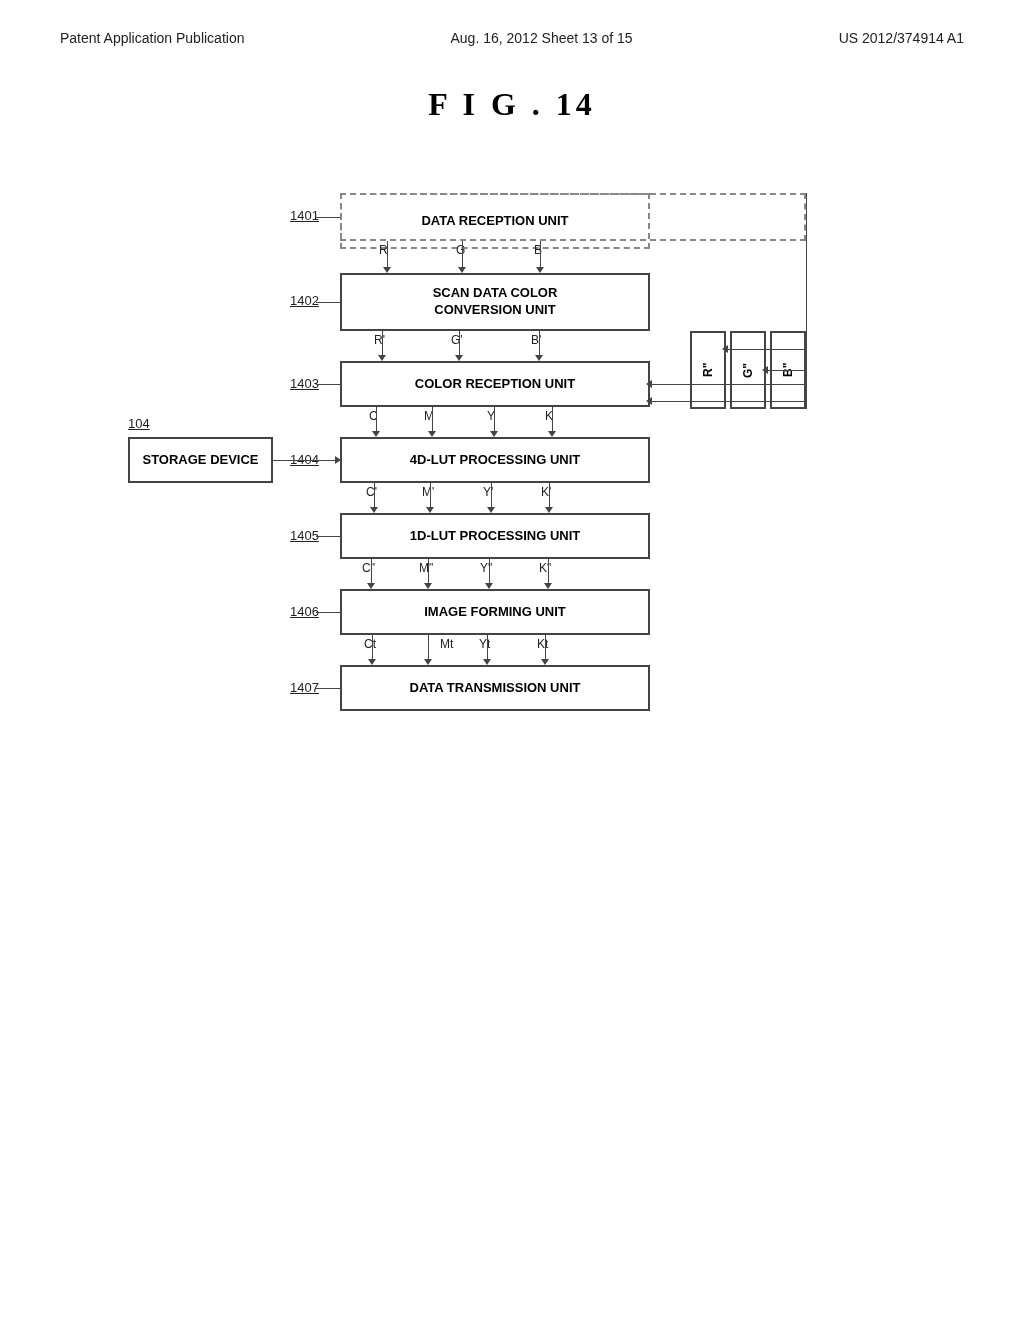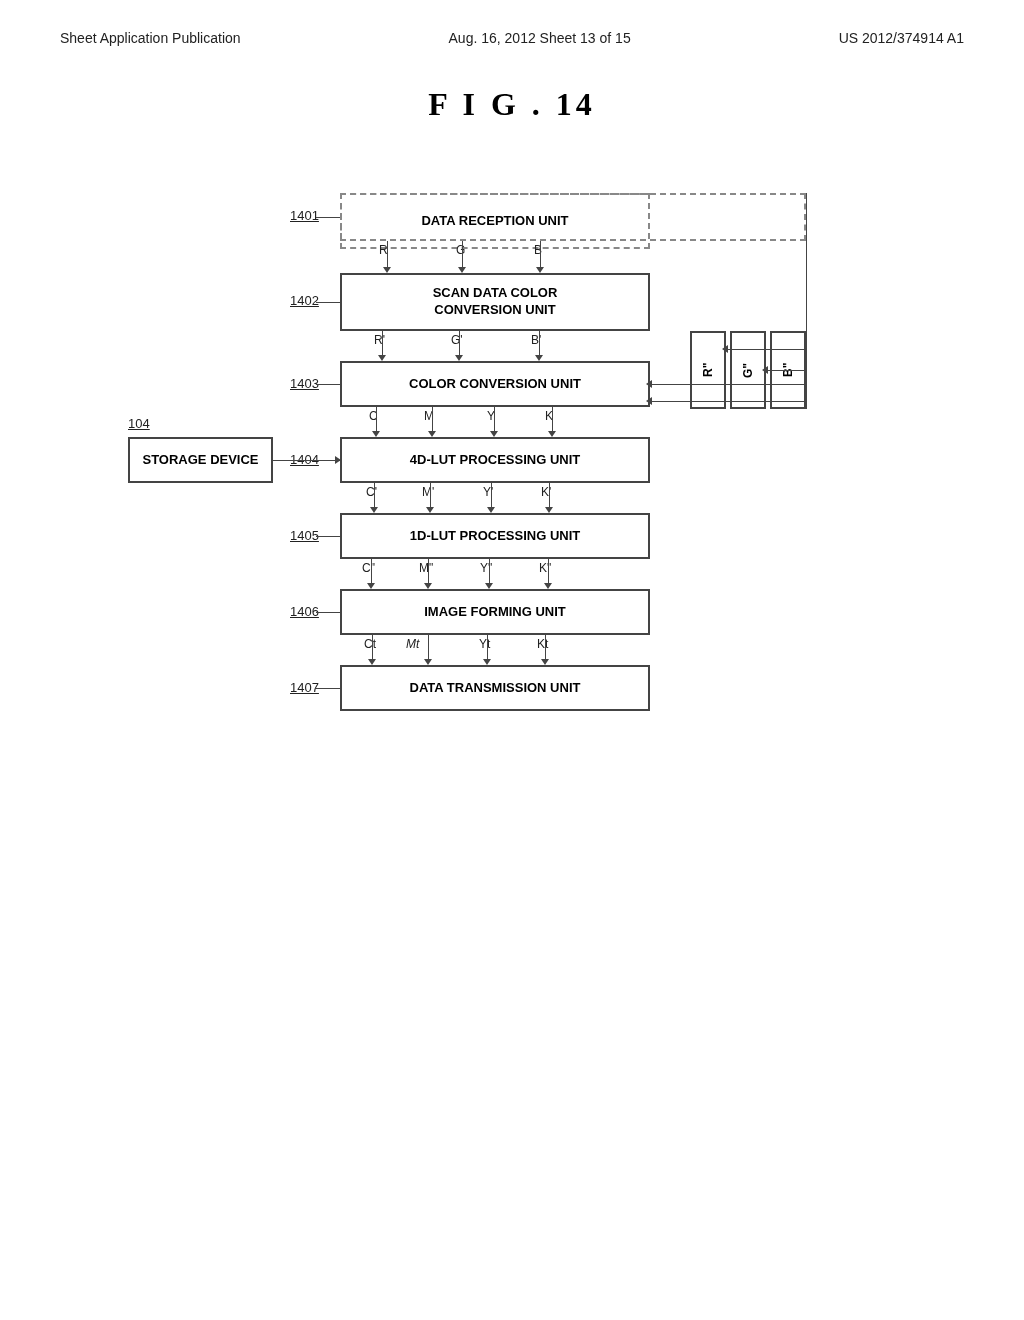--- a/index.html
+++ b/index.html
@@ -96,21 +96,21 @@
       align-items: center;
       justify-content: center;
       font-size: 12px;
       font-weight: bold;
     }
   </style>
 </head>
 <body>
 
 <div class="page-header">
-  <span>Sheet Application Publication</span>
+  <span>Patent Application Publication</span>
   <span>Aug. 16, 2012  Sheet 13 of 15</span>
   <span>US 2012/374914 A1</span>
 </div>
 
 <div class="fig-title">F I G .  14</div>
 
 <div class="diagram-area">
 
   <div class="block-box dashed-box" style="left:340px; top:30px; width:310px; height:56px;">
     <span>DATA RECEPTION UNIT</span>
@@ -144,21 +144,21 @@
 
   <span class="channel-label" style="left:451px; top:170px;">G'</span>
   <div class="vline" style="left:459px; top:168px; height:26px;"></div>
   <div style="position:absolute; left:455px; top:192px; width:0; height:0; border-left:4px solid transparent; border-right:4px solid transparent; border-top:6px solid #444;"></div>
 
   <span class="channel-label" style="left:531px; top:170px;">B'</span>
   <div class="vline" style="left:539px; top:168px; height:26px;"></div>
   <div style="position:absolute; left:535px; top:192px; width:0; height:0; border-left:4px solid transparent; border-right:4px solid transparent; border-top:6px solid #444;"></div>
 
   <div class="block-box" style="left:340px; top:198px; width:310px; height:46px;">
-    <span>COLOR CONVERSION UNIT</span>
+    <span>COLOR RECEPTION UNIT</span>
   </div>
   <span class="ref-label" style="left:290px; top:213px;">1403</span>
   <div class="hline" style="left:316px; top:221px; width:24px;"></div>
 
   <span class="channel-label" style="left:369px; top:246px;">C</span>
   <div class="vline" style="left:376px; top:244px; height:26px;"></div>
   <div style="position:absolute; left:372px; top:268px; width:0; height:0; border-left:4px solid transparent; border-right:4px solid transparent; border-top:6px solid #444;"></div>
 
   <span class="channel-label" style="left:424px; top:246px;">M</span>
   <div class="vline" style="left:432px; top:244px; height:26px;"></div>
@@ -227,21 +227,21 @@
   <div class="block-box" style="left:340px; top:426px; width:310px; height:46px;">
     <span>IMAGE FORMING UNIT</span>
   </div>
   <span class="ref-label" style="left:290px; top:441px;">1406</span>
   <div class="hline" style="left:316px; top:449px; width:24px;"></div>
 
   <span class="channel-label" style="left:364px; top:474px;">Ct</span>
   <div class="vline" style="left:372px; top:472px; height:26px;"></div>
   <div style="position:absolute; left:368px; top:496px; width:0; height:0; border-left:4px solid transparent; border-right:4px solid transparent; border-top:6px solid #444;"></div>
 
-  <span class="channel-label" style="left:406px; top:474px;font-style:italic;">Mt</span>
+  <span class="channel-label" style="left:440px; top:474px;">Mt</span>
   <div class="vline" style="left:428px; top:472px; height:26px;"></div>
   <div style="position:absolute; left:424px; top:496px; width:0; height:0; border-left:4px solid transparent; border-right:4px solid transparent; border-top:6px solid #444;"></div>
 
   <span class="channel-label" style="left:479px; top:474px;">Yt</span>
   <div class="vline" style="left:487px; top:472px; height:26px;"></div>
   <div style="position:absolute; left:483px; top:496px; width:0; height:0; border-left:4px solid transparent; border-right:4px solid transparent; border-top:6px solid #444;"></div>
 
   <span class="channel-label" style="left:537px; top:474px;">Kt</span>
   <div class="vline" style="left:545px; top:472px; height:26px;"></div>
   <div style="position:absolute; left:541px; top:496px; width:0; height:0; border-left:4px solid transparent; border-right:4px solid transparent; border-top:6px solid #444;"></div>

